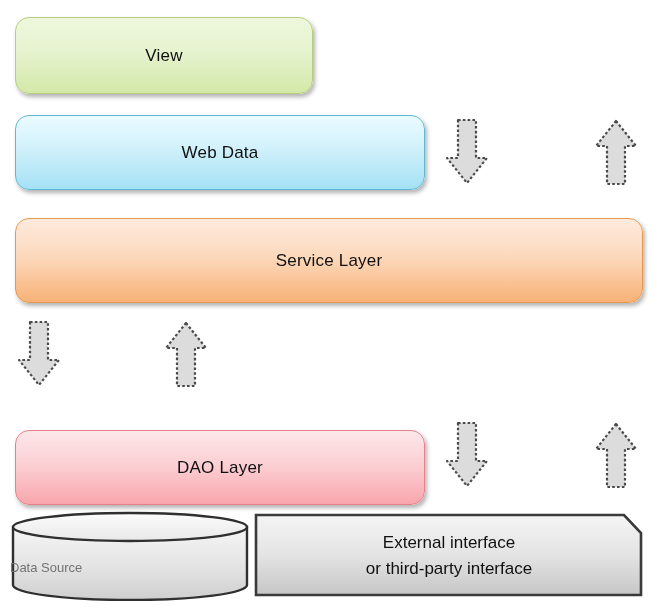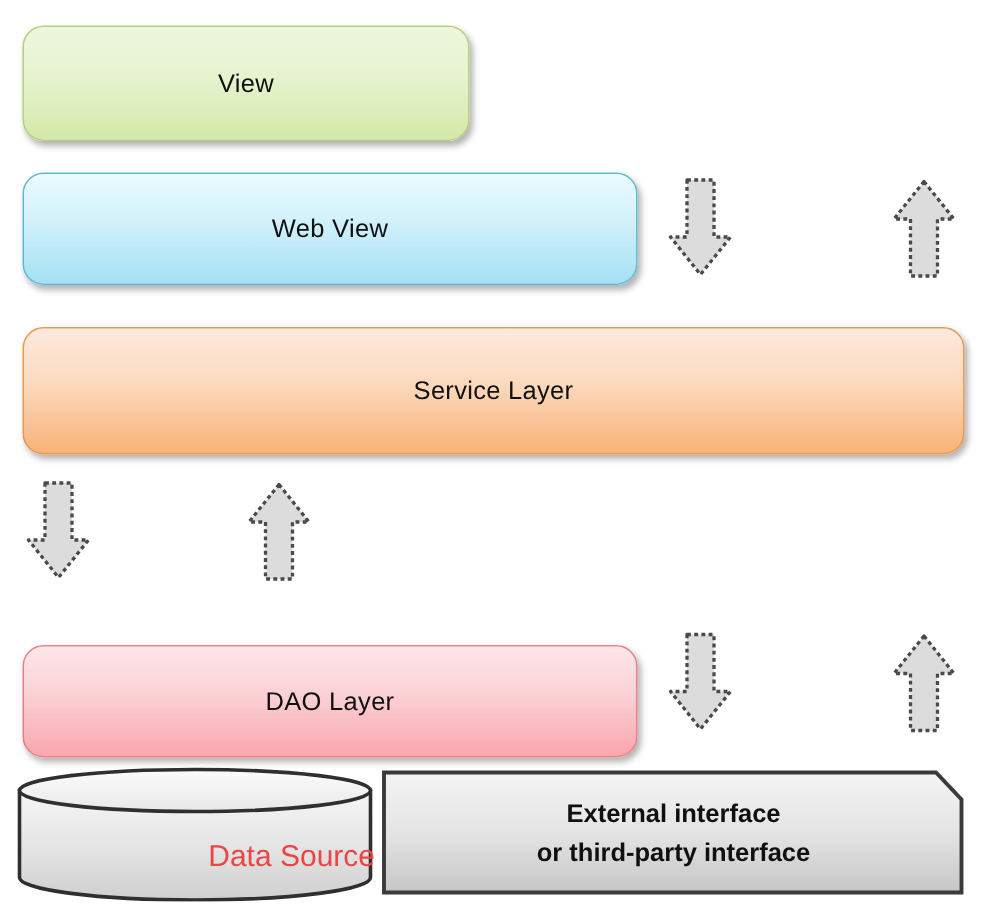--- a/index.html
+++ b/index.html
@@ -62,30 +62,29 @@
 
   
   .cylinder {
     position: absolute;
   }
   .cylinder svg { display: block; }
   .cylinder-label {
     position: absolute;
     left: 0;
     width: 100%;
-    text-align: right;
-    font-size: 20px;
-    color: #ef4444;
+    text-align: left;
+    font-size: 13px;
+    color: #737373;
     pointer-events: none;
   }
 
   
   .extbox {
     position: absolute;
-    font-weight: bold;
   }
   .extbox svg { display: block; }
   .extbox-label {
     position: absolute;
     left: 0;
     width: 100%;
     text-align: center;
     color: #101010;
     font-size: 17px;
     line-height: 1.55;
@@ -97,21 +96,21 @@
 <body>
 
 <div id="canvas">
 
   <div class="box box-green" style="left:15px; top:17px; width:298px; height:77px;">
     <span>View</span>
   </div>
 
 
   <div class="box box-blue" style="left:15px; top:115px; width:410px; height:75px;">
-    <span>Web View</span>
+    <span>Web Data</span>
   </div>
 
   <div class="arrow" style="left:444px; top:118px;">
     <svg width="46" height="68" viewBox="0 0 46 68">
       <path d="M14,2 L32,2 L32,40 L43,40 L23,65 L3,40 L14,40 Z" fill="#dcdcdc" stroke="#4a4a4a" stroke-width="2.2" stroke-dasharray="2.6 2.2" stroke-linejoin="round"></path>
     </svg>
   </div>
 
   <div class="arrow" style="left:593px; top:118px;">
     <svg width="46" height="68" viewBox="0 0 46 68">

